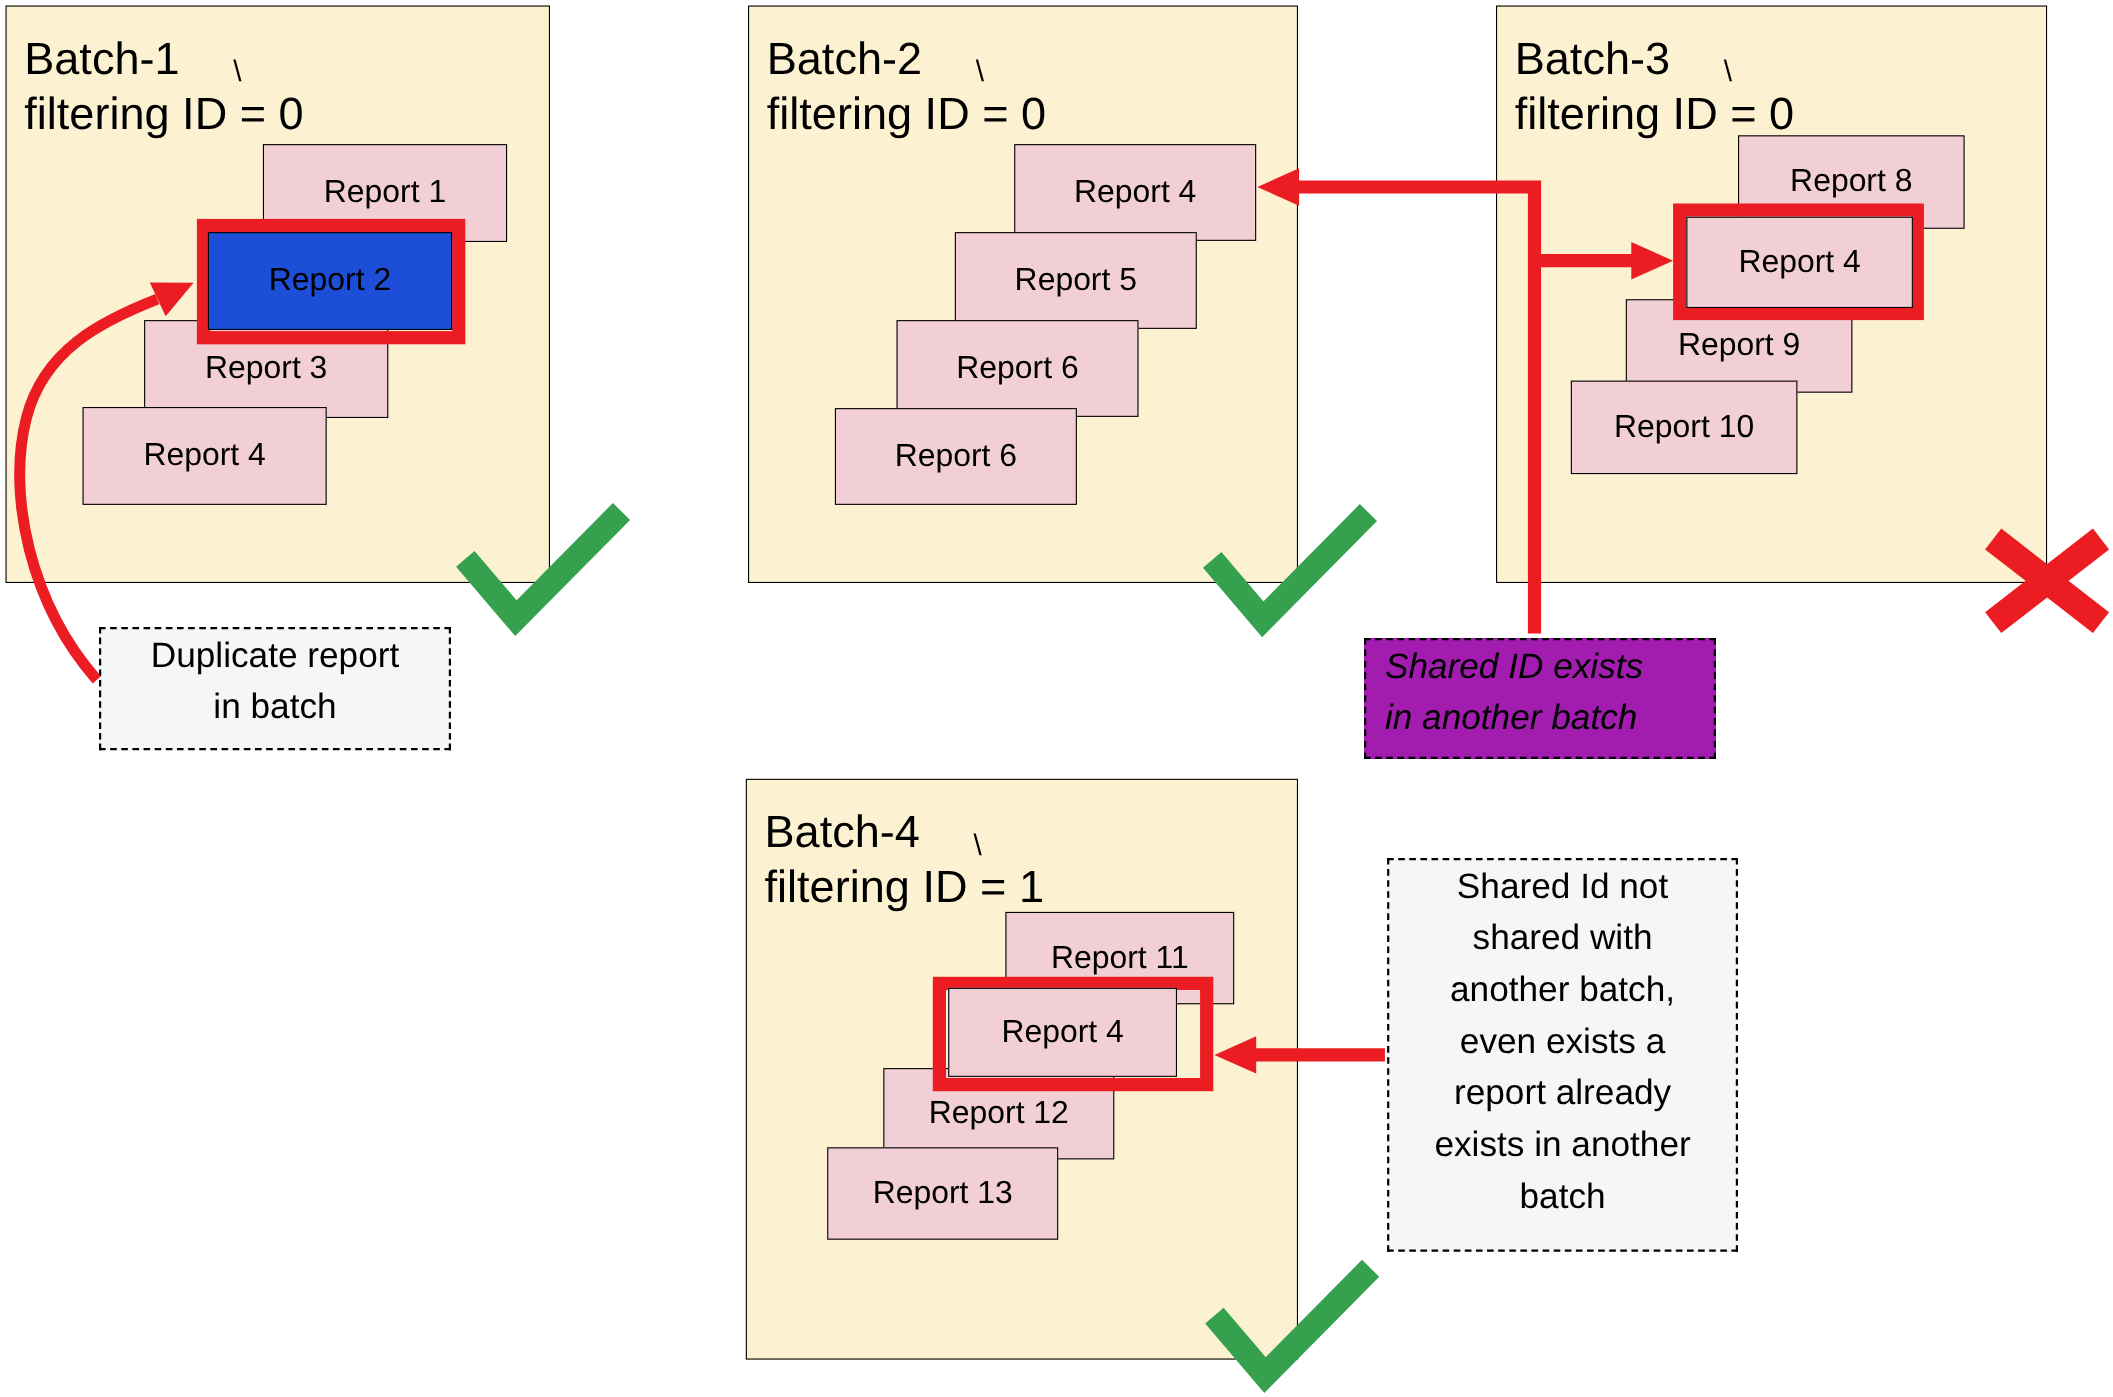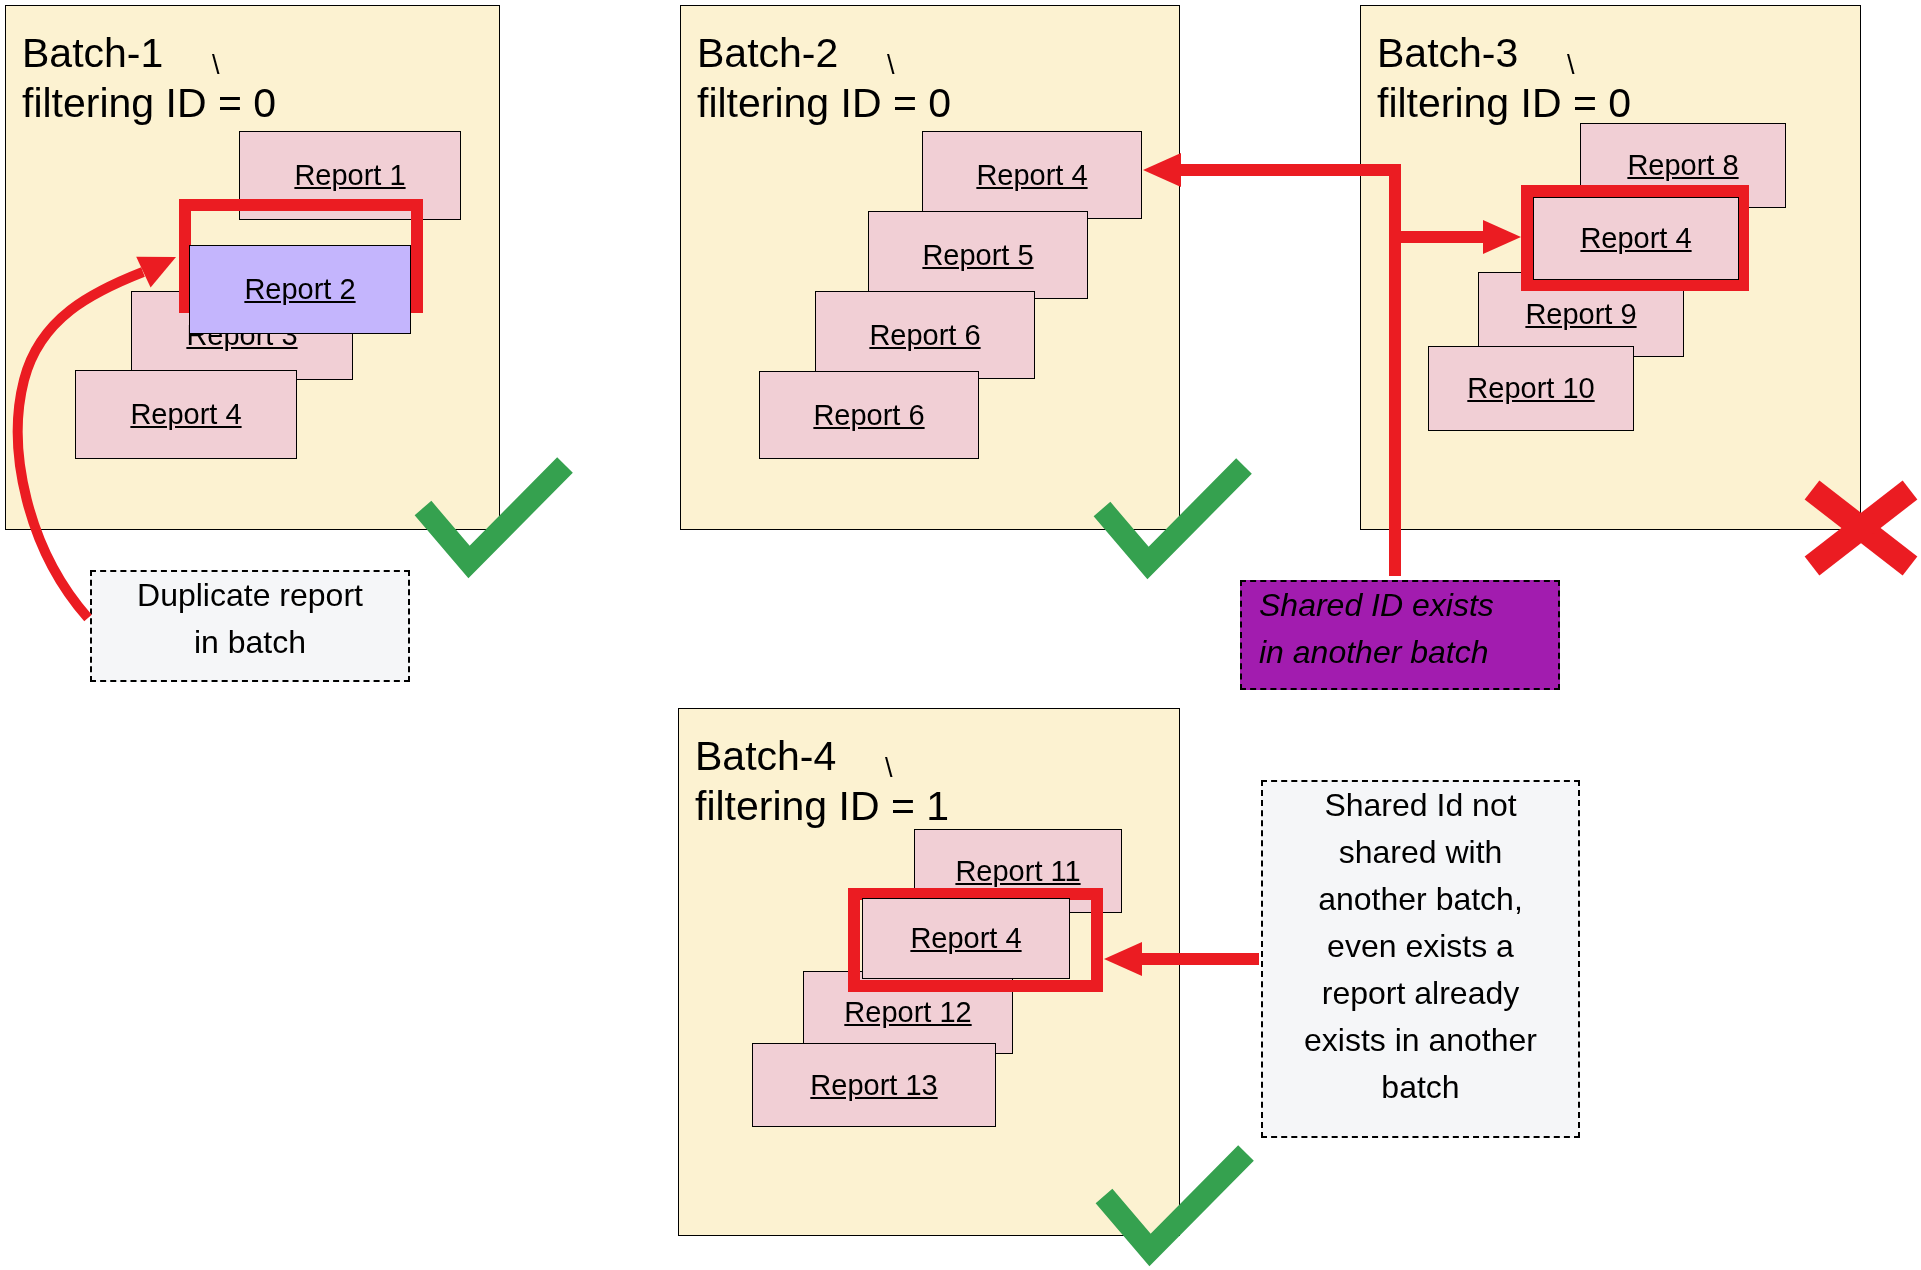--- a/index.html
+++ b/index.html
@@ -32,21 +32,20 @@
     line-height:27px;
   }
   .card{
     position:absolute;
     border:1.5px solid #000;
     box-sizing:border-box;
     display:flex;
     align-items:center;
     justify-content:center;
     font-size:29px;
-    text-decoration:underline;
   }
   .ring{
     position:absolute;
     box-sizing:border-box;
     border:12px solid;
     background:transparent;
     z-index:11;
   }
   .annotation{
     position:absolute;
@@ -69,21 +68,21 @@
 </style>
 </head>
 <body>
 
 <div id="canvas" style="width: 1921px; height: 1270px; background: rgb(255, 255, 255);">
     <div class="batch" style="left: 5px; top: 5px; width: 495px; height: 525px; background: rgb(252, 242, 209); border-color: rgb(0, 0, 0);">
       <div class="batch-title"><div>Batch-1</div><div>filtering ID = 0</div></div>
       <div class="stray-mark">\</div>
     </div>
     <div class="card" style="left: 239px; top: 131px; width: 222px; height: 89px; background: rgb(241, 207, 213); border-color: rgb(0, 0, 0); z-index: 3;">Report 1</div>
-    <div class="card" style="left: 189px; top: 211px; width: 222px; height: 89px; background: #c4b5fd; border-color: rgb(0, 0, 0); z-index: 12; margin-top: 34px;">Report 2</div>
+    <div class="card" style="left: 189px; top: 211px; width: 222px; height: 89px; background: #1d4ed8; border-color: rgb(0, 0, 0); z-index: 12;">Report 2</div>
     <div class="card" style="left: 131px; top: 291px; width: 222px; height: 89px; background: rgb(241, 207, 213); border-color: rgb(0, 0, 0); z-index: 4;">Report 3</div>
     <div class="card" style="left: 75px; top: 370px; width: 222px; height: 89px; background: rgb(241, 207, 213); border-color: rgb(0, 0, 0); z-index: 5;">Report 4</div>
     <div class="ring" style="left: 179px; top: 199px; width: 244px; height: 114px; border-color: rgb(235, 28, 34);"></div>
     <div class="batch" style="left: 680px; top: 5px; width: 500px; height: 525px; background: rgb(252, 242, 209); border-color: rgb(0, 0, 0);">
       <div class="batch-title"><div>Batch-2</div><div>filtering ID = 0</div></div>
       <div class="stray-mark">\</div>
     </div>
     <div class="card" style="left: 922px; top: 131px; width: 220px; height: 88px; background: rgb(241, 207, 213); border-color: rgb(0, 0, 0); z-index: 3;">Report 4</div>
     <div class="card" style="left: 868px; top: 211px; width: 220px; height: 88px; background: rgb(241, 207, 213); border-color: rgb(0, 0, 0); z-index: 4;">Report 5</div>
     <div class="card" style="left: 815px; top: 291px; width: 220px; height: 88px; background: rgb(241, 207, 213); border-color: rgb(0, 0, 0); z-index: 5;">Report 6</div>
@@ -97,21 +96,21 @@
     <div class="card" style="left: 1478px; top: 272px; width: 206px; height: 85px; background: rgb(241, 207, 213); border-color: rgb(0, 0, 0); z-index: 4; text-align: right;">Report 9</div>
     <div class="card" style="left: 1428px; top: 346px; width: 206px; height: 85px; background: rgb(241, 207, 213); border-color: rgb(0, 0, 0); z-index: 5;">Report 10</div>
     <div class="ring" style="left: 1521px; top: 185px; width: 228px; height: 106px; border-color: rgb(235, 28, 34);"></div>
     <div class="batch" style="left: 678px; top: 708px; width: 502px; height: 528px; background: rgb(252, 242, 209); border-color: rgb(0, 0, 0);">
       <div class="batch-title"><div>Batch-4</div><div>filtering ID = 1</div></div>
       <div class="stray-mark">\</div>
     </div>
     <div class="card" style="left: 914px; top: 829px; width: 208px; height: 84px; background: rgb(241, 207, 213); border-color: rgb(0, 0, 0); z-index: 3;">Report 11</div>
     <div class="card" style="left: 862px; top: 898px; width: 208px; height: 81px; background: rgb(241, 207, 213); border-color: rgb(0, 0, 0); z-index: 12;">Report 4</div>
     <div class="card" style="left: 803px; top: 971px; width: 210px; height: 83px; background: rgb(241, 207, 213); border-color: rgb(0, 0, 0); z-index: 4;">Report 12</div>
-    <div class="card" style="left: 752px; top: 1043px; width: 244px; height: 84px; background: rgb(241, 207, 213); border-color: rgb(0, 0, 0); z-index: 5;">Report 13</div>
+    <div class="card" style="left: 752px; top: 1043px; width: 210px; height: 84px; background: rgb(241, 207, 213); border-color: rgb(0, 0, 0); z-index: 5;">Report 13</div>
     <div class="ring" style="left: 848px; top: 888px; width: 255px; height: 104px; border-color: rgb(235, 28, 34);"></div>
     <div class="annotation center" style="left: 90px; top: 570px; width: 320px; height: 112px; background: rgb(245, 246, 248); border-color: rgb(0, 0, 0);">
       <div>Duplicate report</div>
       <div>in batch</div>
     </div>
     <div class="annotation left" style="left: 1240px; top: 580px; width: 320px; height: 110px; background: #a21caf; border-color: rgb(0, 0, 0); font-style: italic;">
       <div>Shared ID exists</div>
       <div>in another batch</div>
     </div>
     <div class="annotation center" style="left: 1261px; top: 780px; width: 319px; height: 358px; background: rgb(245, 246, 248); border-color: rgb(0, 0, 0);">

